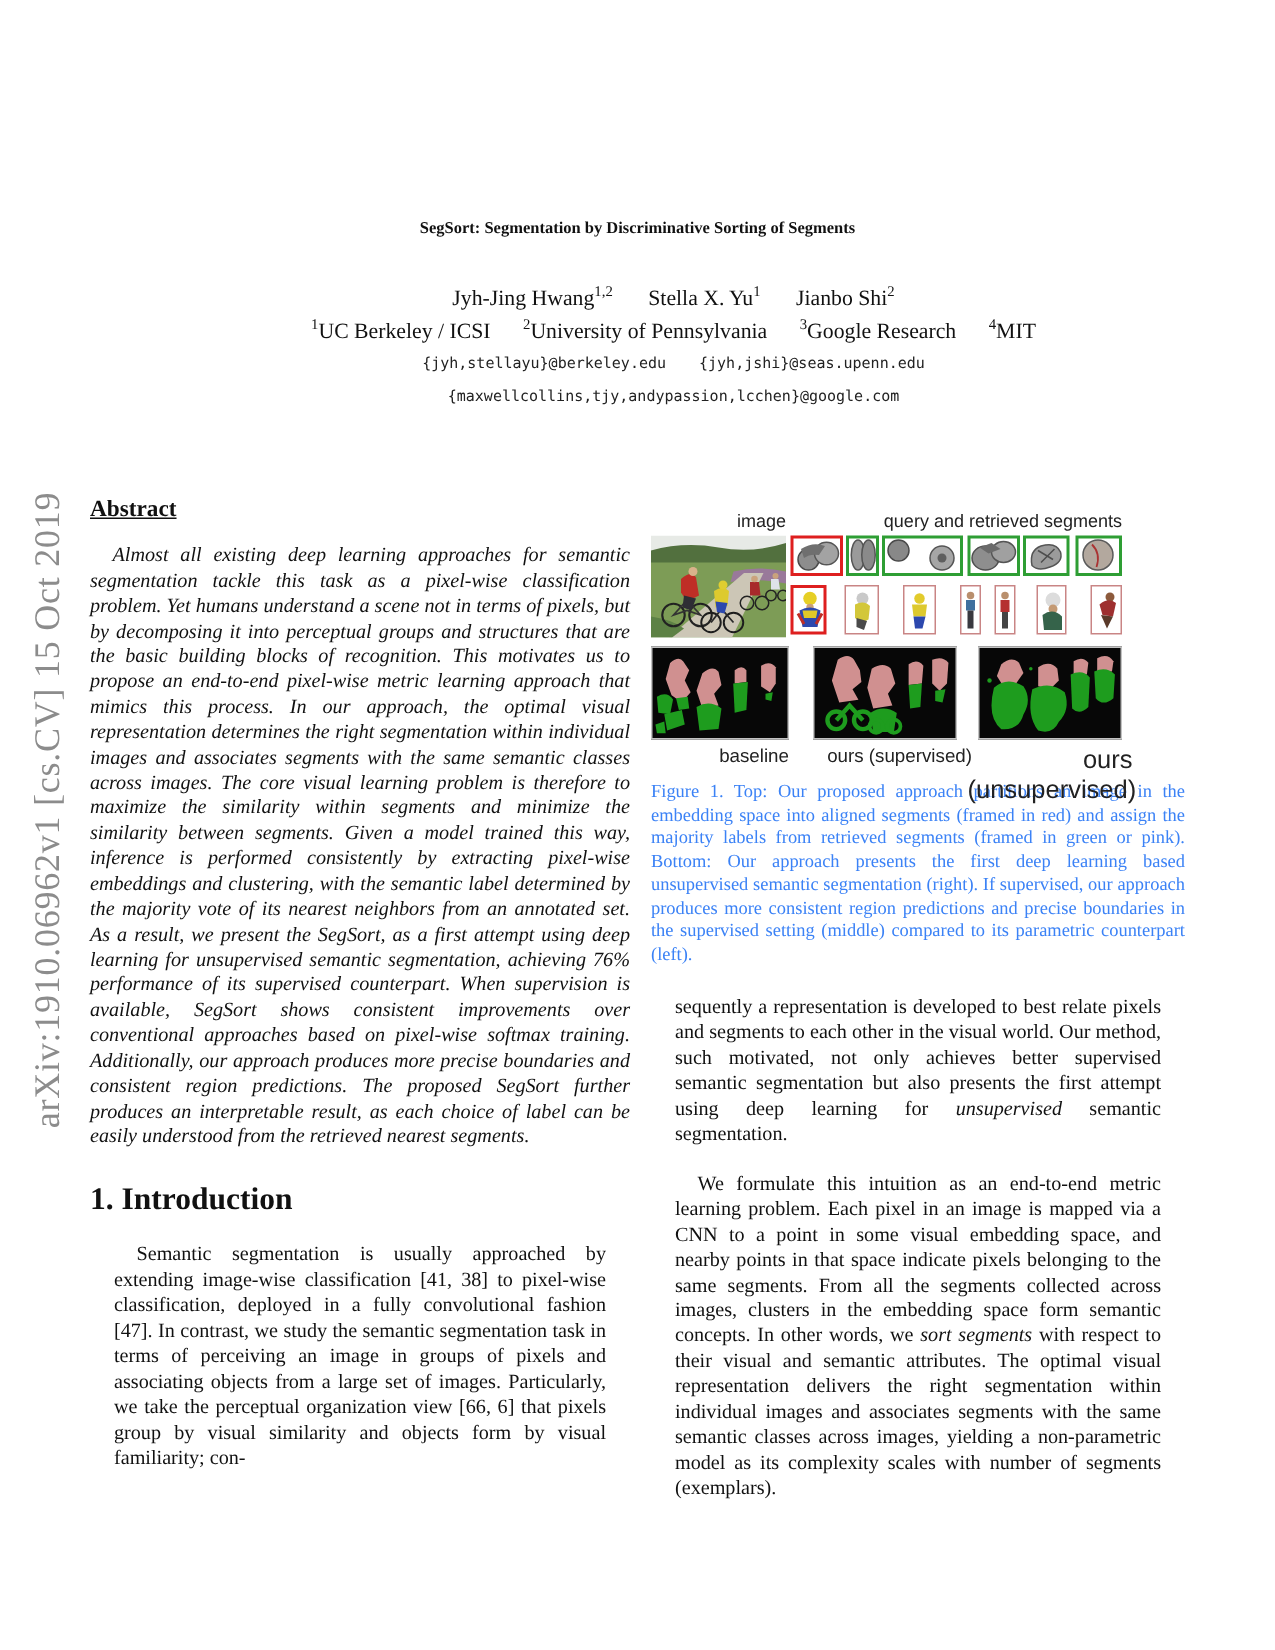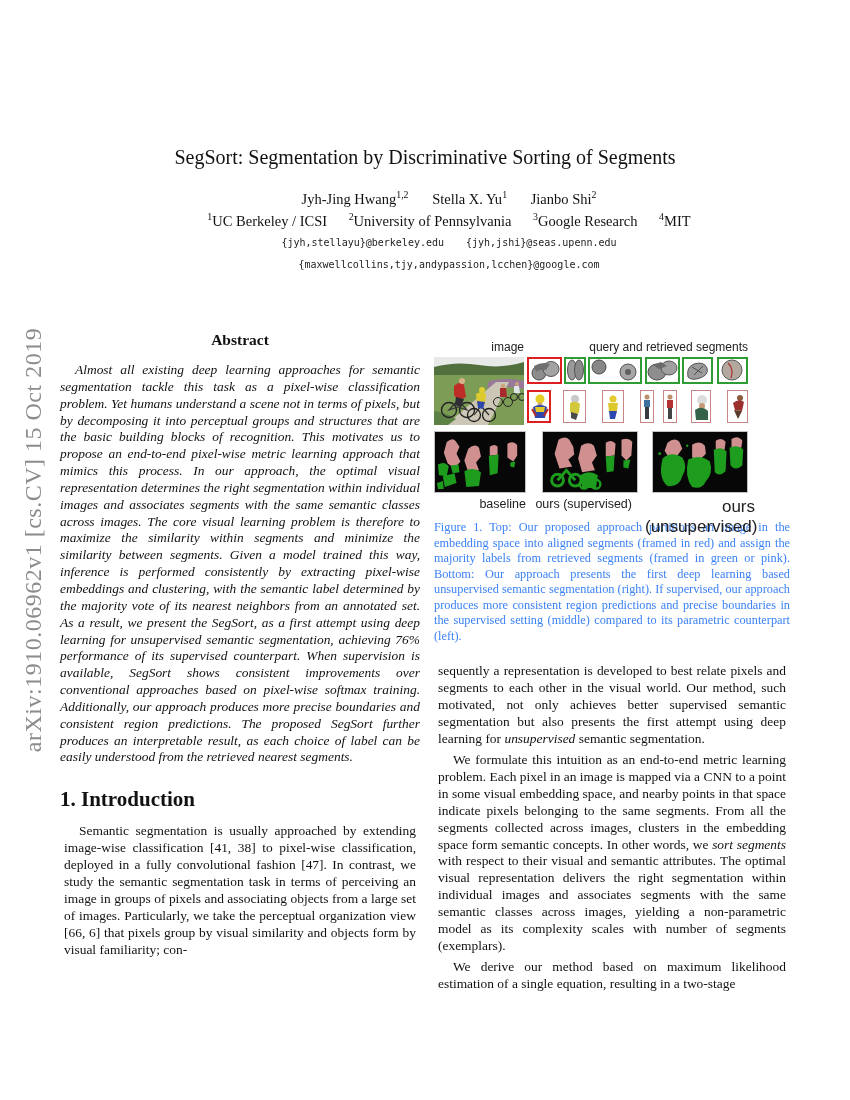--- a/index.html
+++ b/index.html
@@ -7,39 +7,39 @@
        font-family:"Liberation Serif",serif;color:#111;overflow:hidden;}
   .page{position:absolute;inset:0;}
 
   
   .arxiv-banner{position:absolute;left:33px;top:540px;
     transform:translate(-50%,-50%) rotate(-90deg);white-space:nowrap;
     font-size:24px;color:#8c8c8c;letter-spacing:.5px;}
 
   
   .paper-title{position:absolute;top:146px;left:0;width:100%;text-align:center;
-    font-size:20px;font-weight:normal;}
+    font-size:11px;font-weight:bold;}
   .authors-block{position:absolute;top:189px;left:0;width:100%;text-align:center;padding-left:24px;}
   .author-line{font-size:14.5px;line-height:21.5px;}
   .author-line .author{margin:0 10px;white-space:nowrap;}
   .affil-line .affil{margin:0 9px;white-space:nowrap;}
   sup{font-size:68%;line-height:0;}
   .email-line{font-family:"DejaVu Sans Mono","Liberation Mono",monospace;
     font-size:10px;line-height:22px;color:#222;}
   .email-line .gap{display:inline-block;width:22px;}
 
   
   .col-left{position:absolute;left:60px;top:331px;width:360px;}
   .col-right{position:absolute;left:434px;top:340px;width:356px;}
 
-  .abstract-heading{text-align:center;font-weight:bold;font-size:15.5px;margin:0 0 13px 0;}
+  .abstract-heading{font-weight:bold;font-size:15.5px;margin:0 0 13px 0;text-decoration:underline;}
   .abstract-text{font-style:italic;font-size:13.45px;line-height:16.85px;
     text-align:justify;text-indent:15px;margin:0;}
   .section-heading{font-weight:bold;font-size:21px;margin:21px 0 11px 0;}
-  .body-par{font-size:13.45px;line-height:16.95px;text-align:justify;margin:4px;}
+  .body-par{font-size:13.45px;line-height:16.95px;text-align:justify;margin:16px;}
   .indent{text-indent:15px;}
 
   
   .figure1{position:relative;height:178px;}
   .fig-label{position:absolute;font-family:"Liberation Sans",sans-serif;
     font-size:12px;color:#222;text-align:right;}
   .photo{position:absolute;left:0;top:17px;width:90px;height:68px;}
   .photo svg{display:block;}
   .seg-box{position:absolute;box-sizing:border-box;background:#fff;
     display:flex;align-items:center;justify-content:center;overflow:hidden;}
@@ -269,24 +269,23 @@
           <path class="mp" d="M62,9 Q68,5 72,10 L71,18 L62,18 Z"></path>
           <path class="mg" d="M60,18 Q68,14 73,20 L72,40 Q66,46 61,41 Z"></path>
           <path class="mp" d="M78,7 Q85,3 89,9 L88,16 L78,16 Z"></path>
           <path class="mg" d="M76,16 Q84,12 90,18 L89,34 Q82,40 77,34 Z"></path>
           <circle class="mg" cx="5" cy="22" r="1.5"></circle>
           <circle class="mg" cx="33" cy="14" r="1.2"></circle>
         </svg>
       </div>
 
       <div class="fig-label" style="left:0;width:92px;top:157px;font-size:12.5px;">baseline</div>
-      <div class="fig-label" style="left:82px;width:116px;top:157px;font-size:12.5px;">ours (supervised)</div>
+      <div class="fig-label" style="left:98px;width:116px;top:157px;font-size:12.5px;">ours (supervised)</div>
       <div class="fig-label" style="left:211px;width:110px;top:157px;font-size:17px;">ours (unsupervised)</div>
     </div>
 
     <p class="fig-caption">Figure 1.  Top: Our proposed approach partitions an image in the embedding space into aligned segments (framed in red) and assign the majority labels from retrieved segments (framed in green or pink).  Bottom: Our approach presents the first deep learning based unsupervised semantic segmentation (right).  If supervised, our approach produces more consistent region predictions and precise boundaries in the supervised setting (middle) compared to its parametric counterpart (left).</p>
 
     <p class="body-par"><span>sequently a representation is developed to best relate pixels and segments to each other in the visual world. Our method, such motivated, not only achieves better supervised semantic segmentation but also presents the first attempt using deep learning for </span><i>unsupervised</i><span> semantic segmentation.</span></p>
     <p class="body-par indent"><span>We formulate this intuition as an end-to-end metric learning problem. Each pixel in an image is mapped via a CNN to a point in some visual embedding space, and nearby points in that space indicate pixels belonging to the same segments. From all the segments collected across images, clusters in the embedding space form semantic concepts. In other words, we </span><i>sort segments</i><span> with respect to their visual and semantic attributes. The optimal visual representation delivers the right segmentation within individual images and associates segments with the same semantic classes across images, yielding a non-parametric model as its complexity scales with number of segments (exemplars).</span></p>
-    <p class="body-par indent">We derive our method based on maximum likelihood estimation of a single equation, resulting in a two-stage</p>
   </div>
 
 </div>
 
 </body></html>

